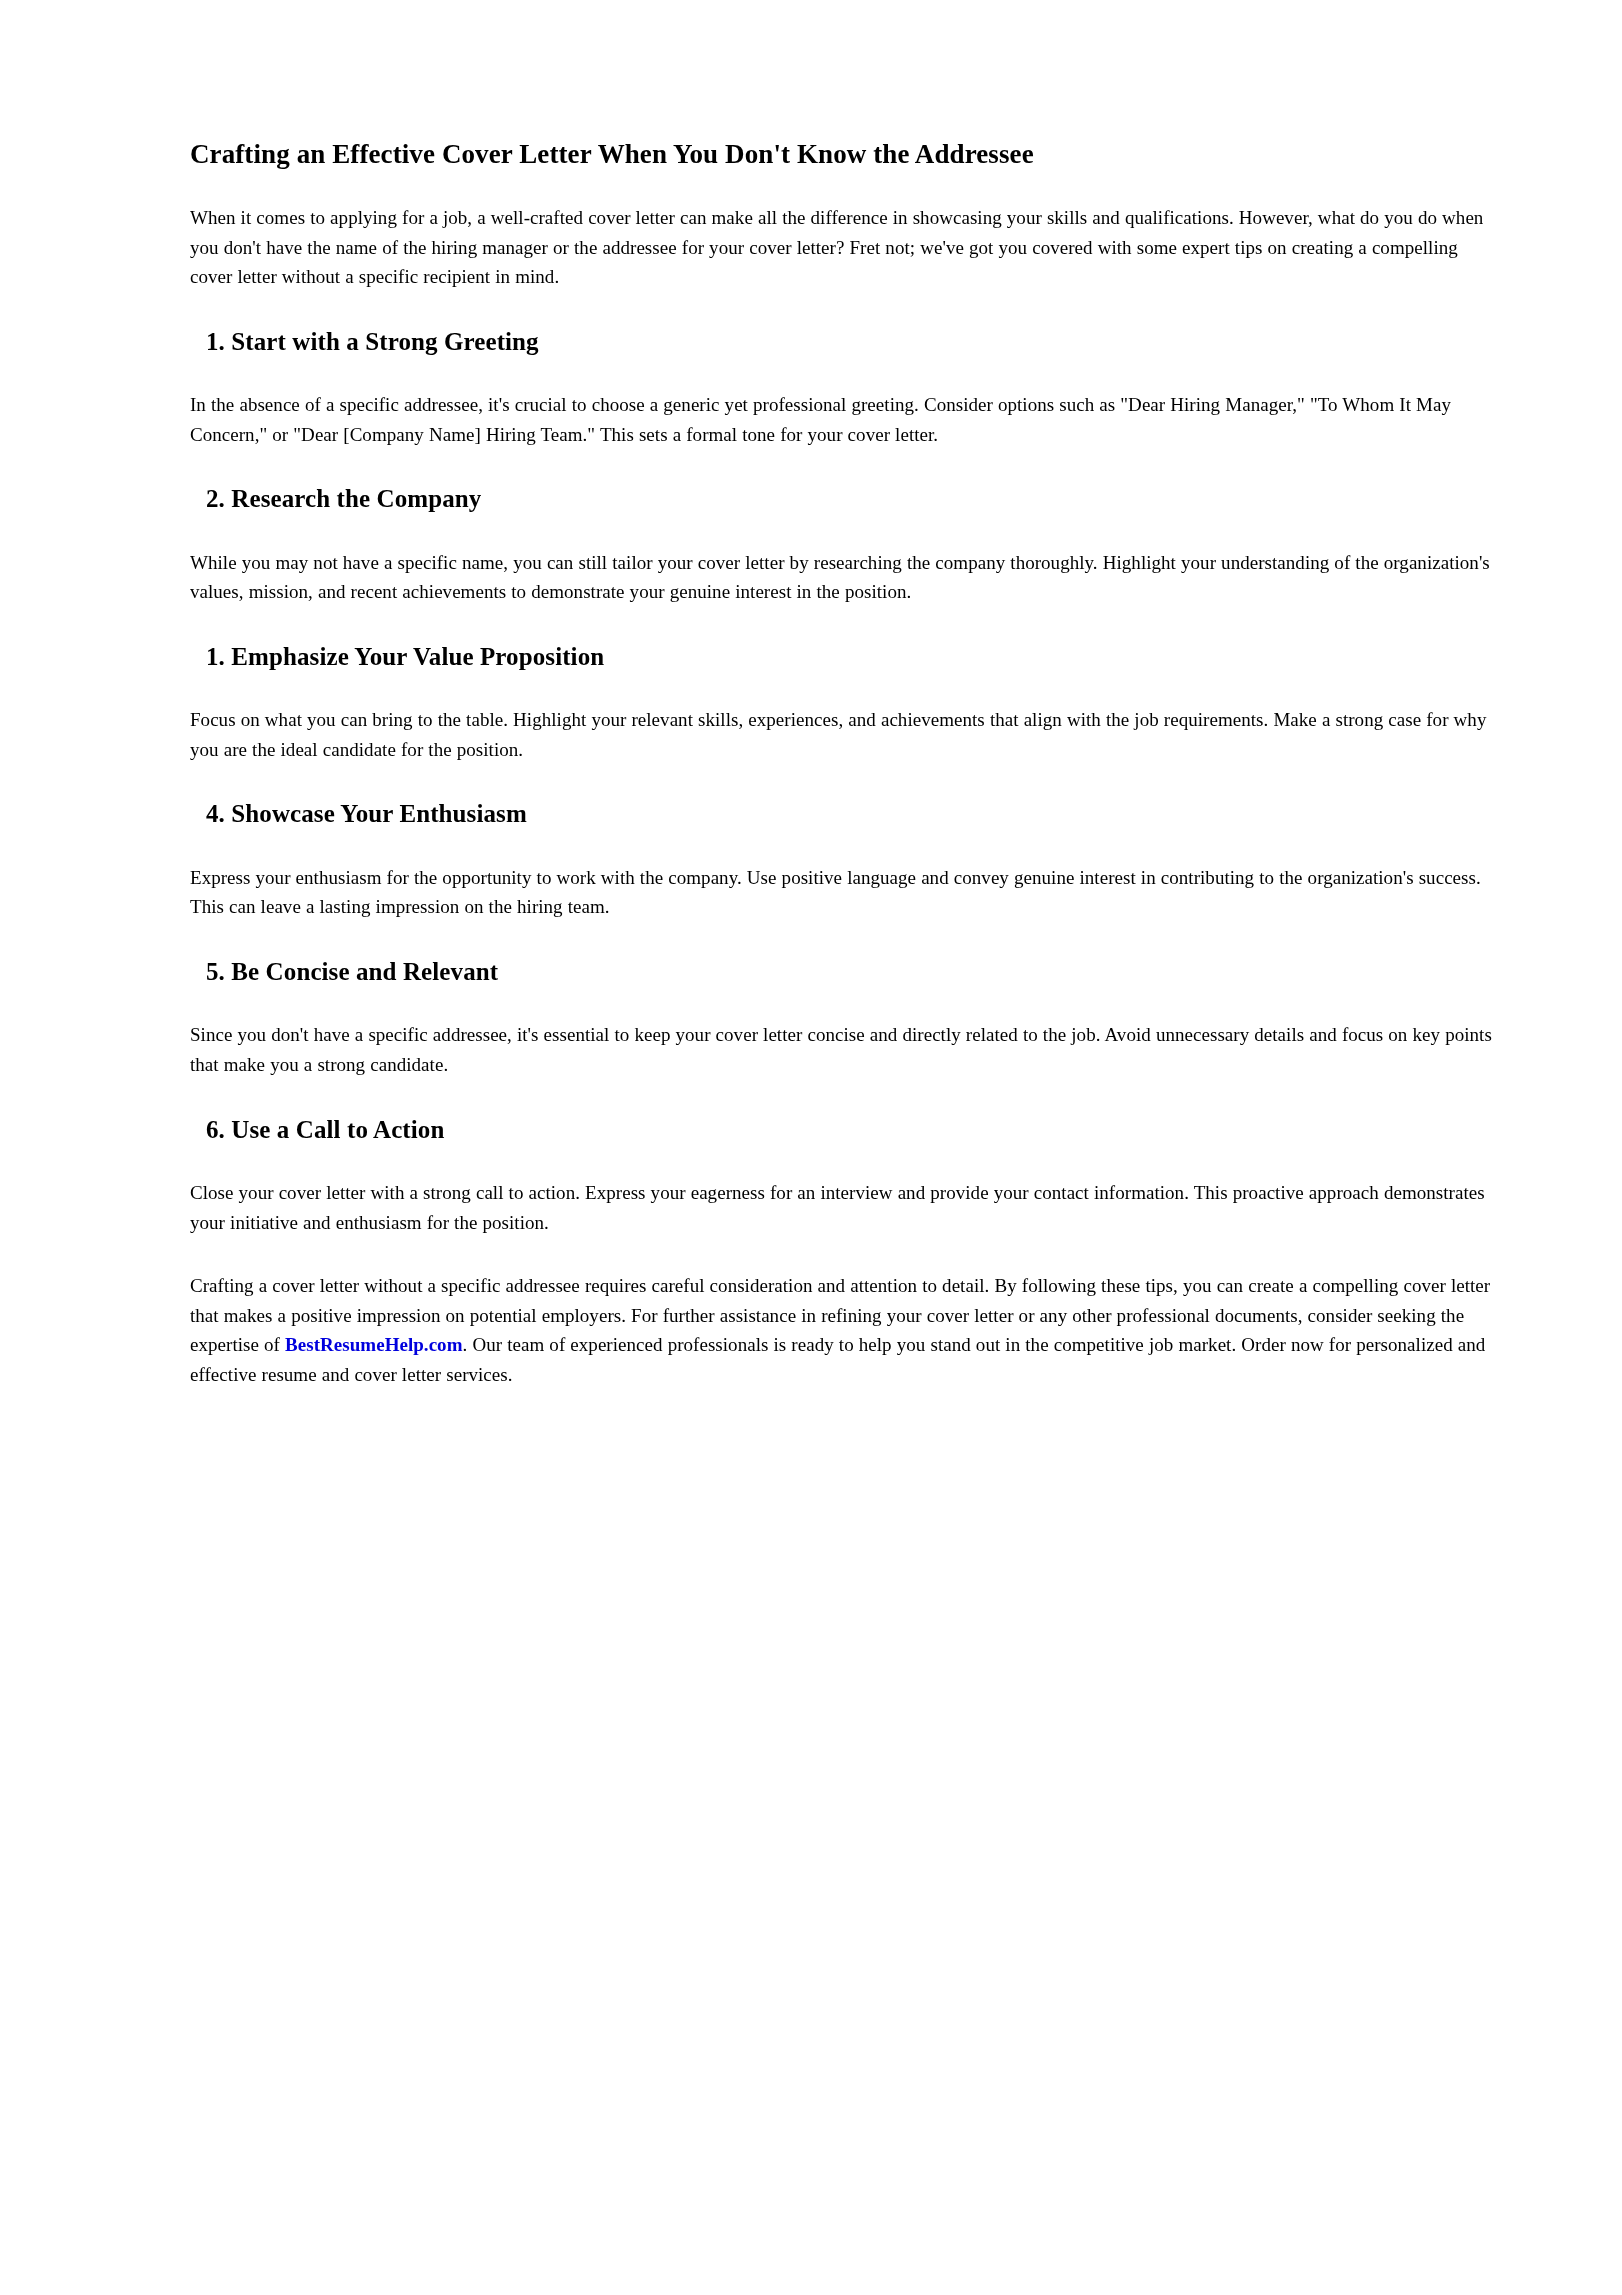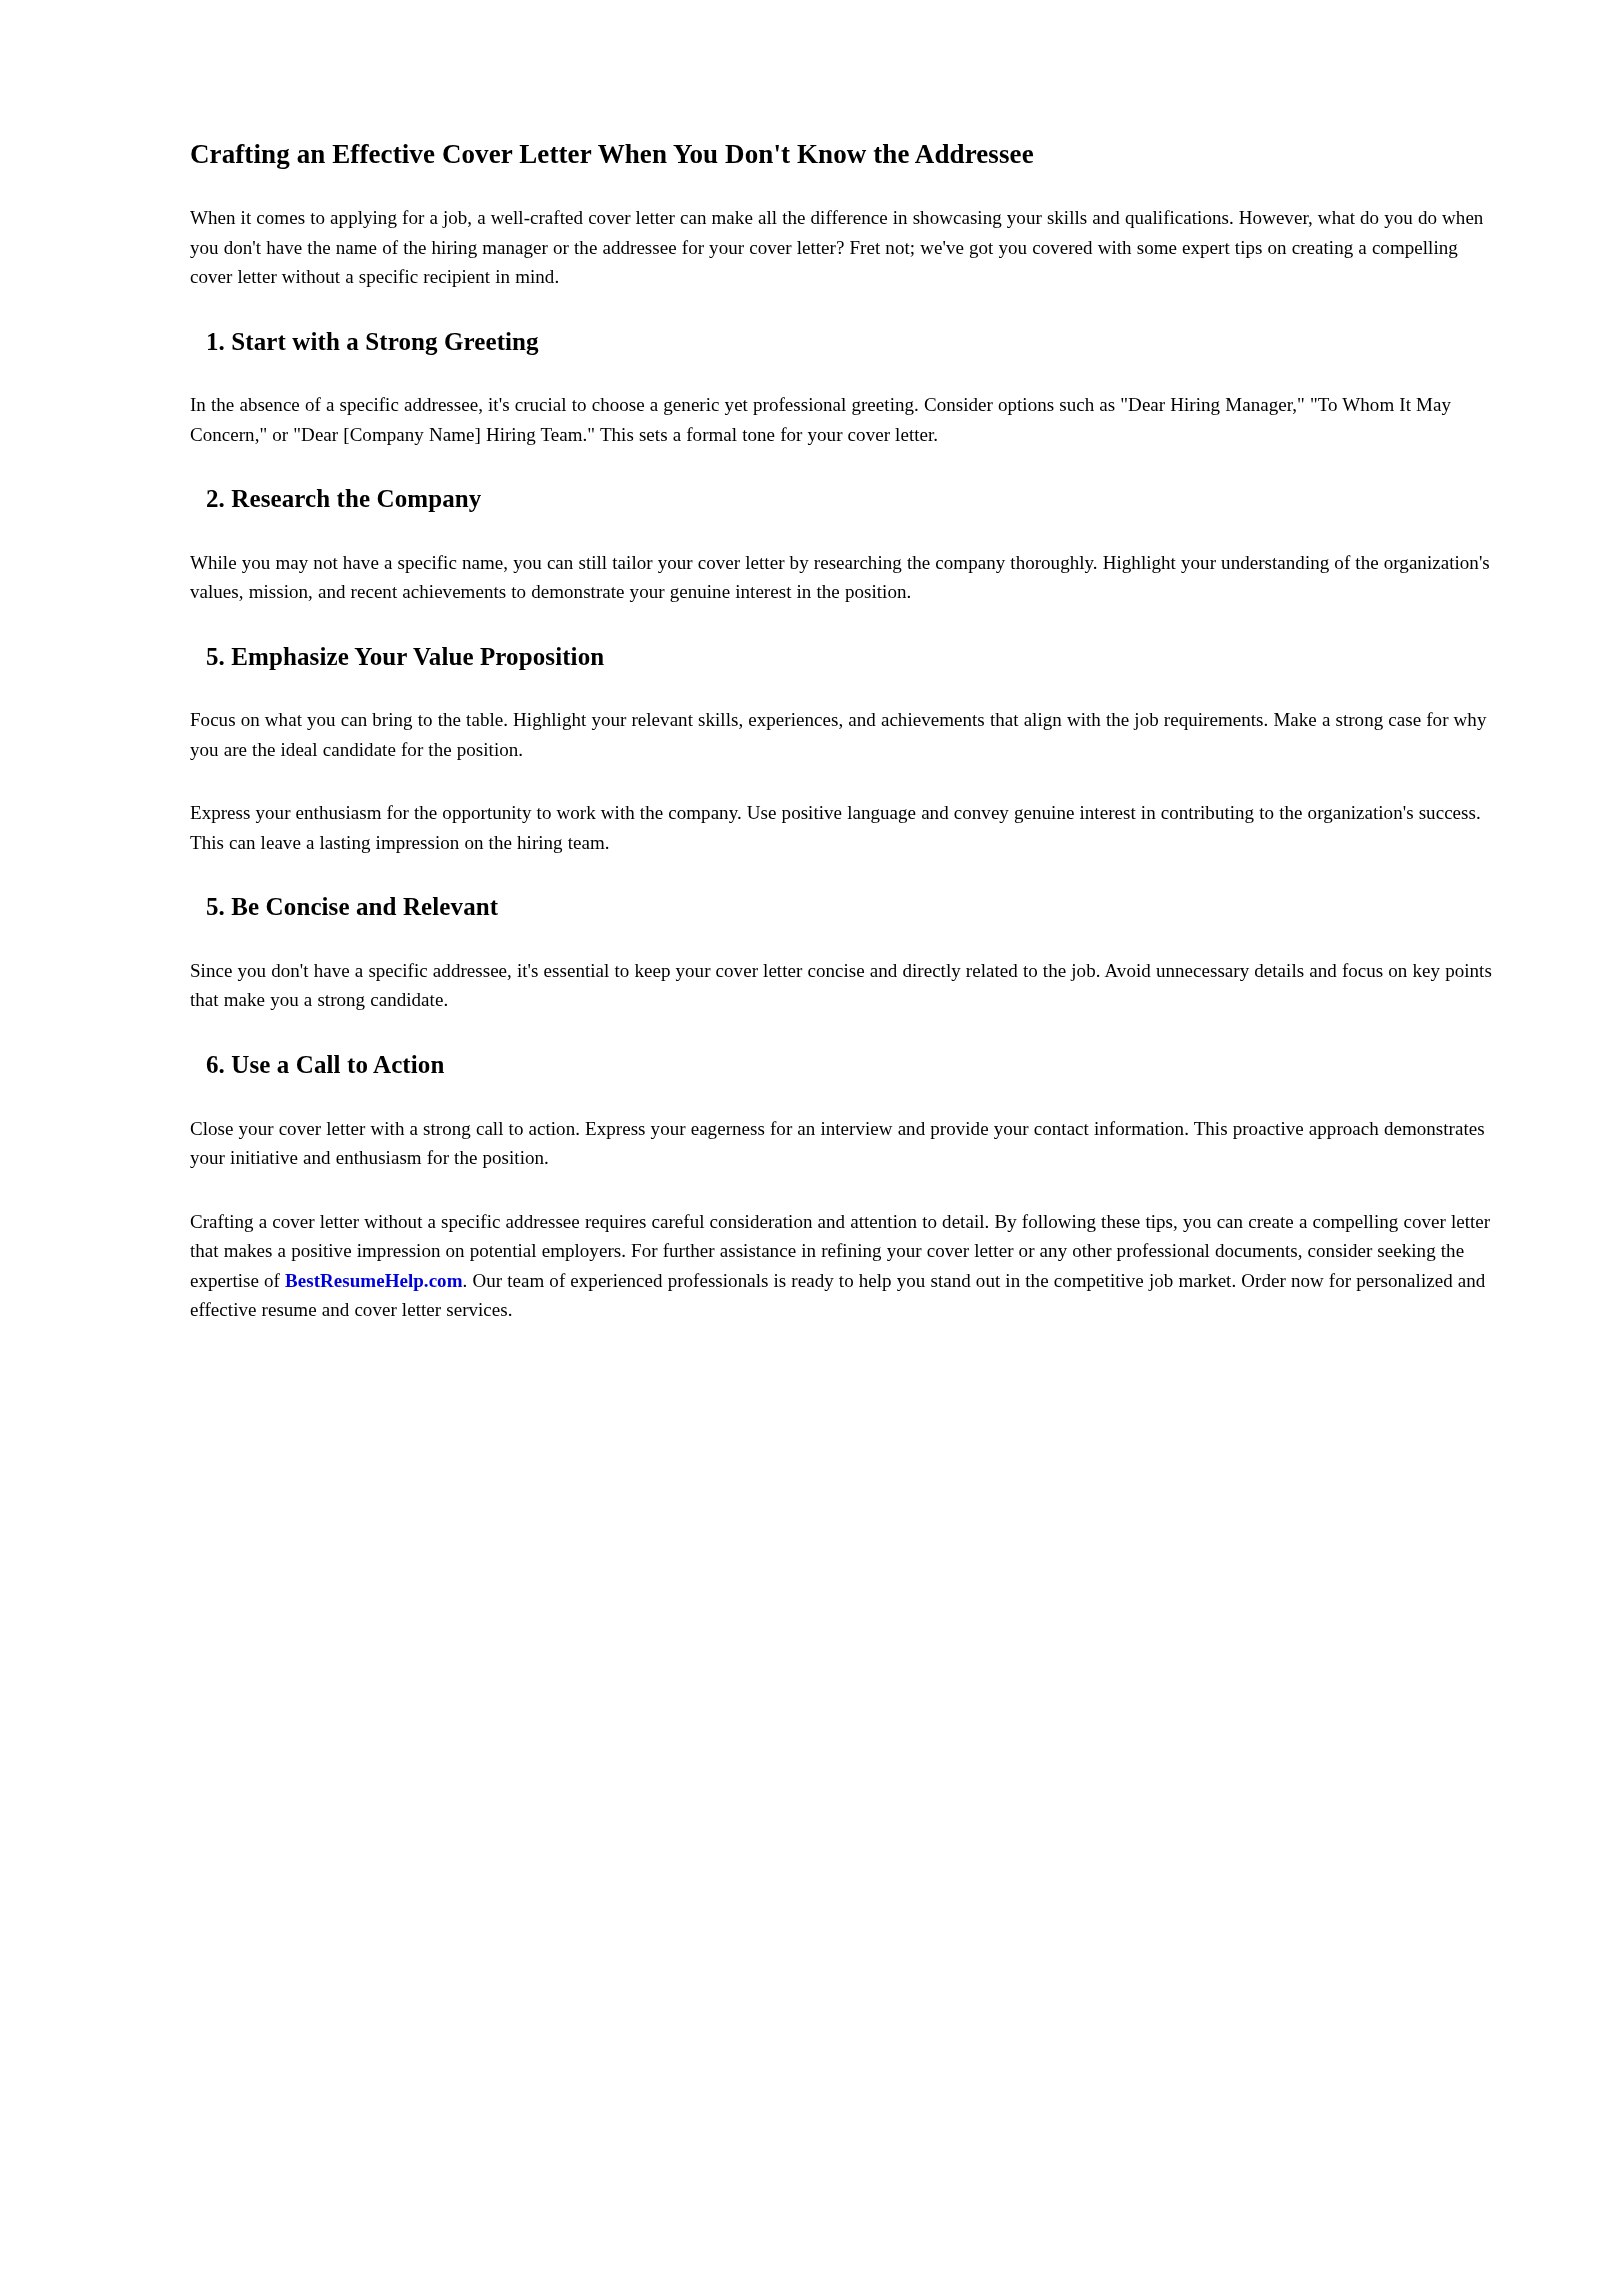--- a/index.html
+++ b/index.html
@@ -78,23 +78,24 @@
     <h1 class="doc-title">Crafting an Effective Cover Letter When You Don't Know the Addressee</h1>
 
     <p class="body-text">When it comes to applying for a job, a well-crafted cover letter can make all the difference in showcasing your skills and qualifications. However, what do you do when you don't have the name of the hiring manager or the addressee for your cover letter? Fret not; we've got you covered with some expert tips on creating a compelling cover letter without a specific recipient in mind.</p>
 
     <h2 class="section-heading">1. Start with a Strong Greeting</h2>
     <p class="body-text">In the absence of a specific addressee, it's crucial to choose a generic yet professional greeting. Consider options such as "Dear Hiring Manager," "To Whom It May Concern," or "Dear [Company Name] Hiring Team." This sets a formal tone for your cover letter.</p>
 
     <h2 class="section-heading">2. Research the Company</h2>
     <p class="body-text">While you may not have a specific name, you can still tailor your cover letter by researching the company thoroughly. Highlight your understanding of the organization's values, mission, and recent achievements to demonstrate your genuine interest in the position.</p>
 
-    <h2 class="section-heading">5. Emphasize Your Value Proposition</h2>
+    <h2 class="section-heading">1. Emphasize Your Value Proposition</h2>
     <p class="body-text">Focus on what you can bring to the table. Highlight your relevant skills, experiences, and achievements that align with the job requirements. Make a strong case for why you are the ideal candidate for the position.</p>
 
+    <h2 class="section-heading">4. Showcase Your Enthusiasm</h2>
     <p class="body-text">Express your enthusiasm for the opportunity to work with the company. Use positive language and convey genuine interest in contributing to the organization's success. This can leave a lasting impression on the hiring team.</p>
 
     <h2 class="section-heading">5. Be Concise and Relevant</h2>
     <p class="body-text">Since you don't have a specific addressee, it's essential to keep your cover letter concise and directly related to the job. Avoid unnecessary details and focus on key points that make you a strong candidate.</p>
 
     <h2 class="section-heading">6. Use a Call to Action</h2>
     <p class="body-text">Close your cover letter with a strong call to action. Express your eagerness for an interview and provide your contact information. This proactive approach demonstrates your initiative and enthusiasm for the position.</p>
 
     <p class="body-text"><span>Crafting a cover letter without a specific addressee requires careful consideration and attention to detail. By following these tips, you can create a compelling cover letter that makes a positive impression on potential employers. For further assistance in refining your cover letter or any other professional documents, consider seeking the expertise of </span><a class="brand-link" href="#">BestResumeHelp.com</a><span>. Our team of experienced professionals is ready to help you stand out in the competitive job market. Order now for personalized and effective resume and cover letter services.</span></p>
 

